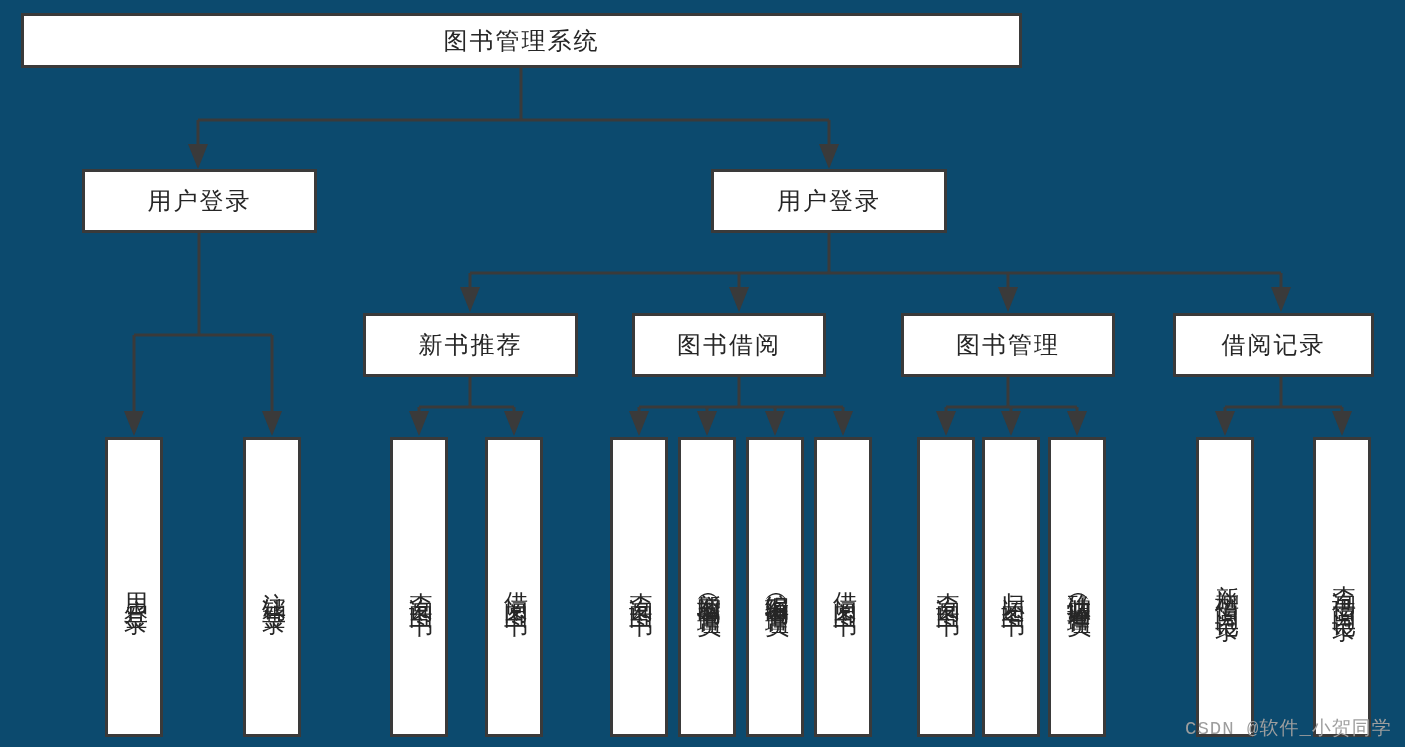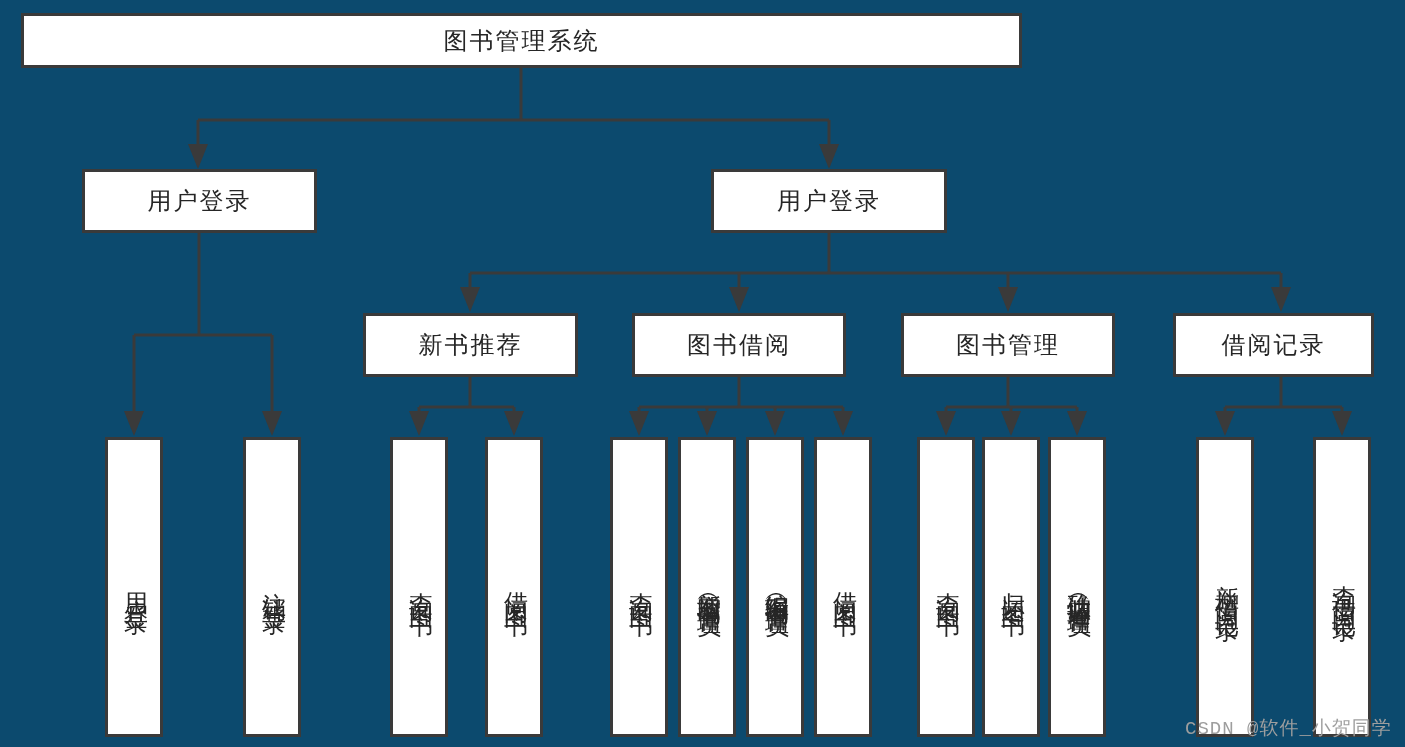--- a/index.html
+++ b/index.html
@@ -76,21 +76,21 @@
   <div class="node lv2" style="left:82px;width:235px;">
     <span class="hlabel">用户登录</span>
   </div>
   <div class="node lv2" style="left:711px;width:236px;">
     <span class="hlabel">用户登录</span>
   </div>
 
   <div class="node lv3" style="left:363px;width:215px;">
     <span class="hlabel">新书推荐</span>
   </div>
-  <div class="node lv3" style="left:632px;width:214px;">
+  <div class="node lv3" style="left:632px;width:194px;">
     <span class="hlabel">图书借阅</span>
   </div>
   <div class="node lv3" style="left:901px;width:214px;">
     <span class="hlabel">图书管理</span>
   </div>
   <div class="node lv3" style="left:1173px;width:201px;">
     <span class="hlabel">借阅记录</span>
   </div>
 
   <div class="node vbox vshort" style="left:105px;">

